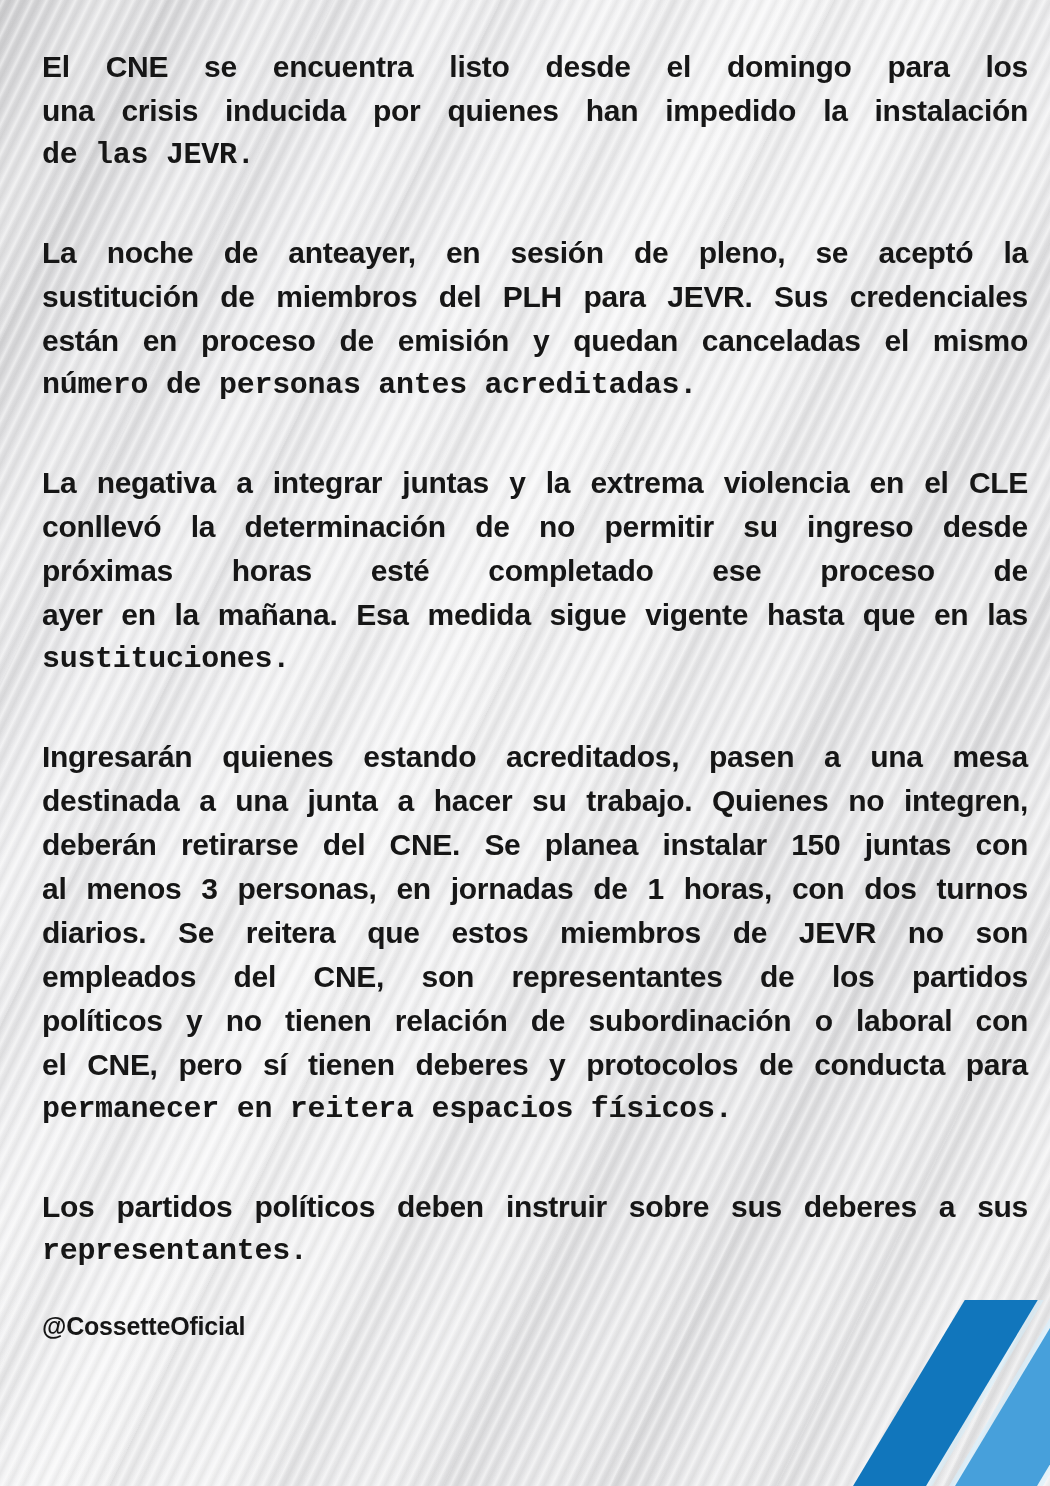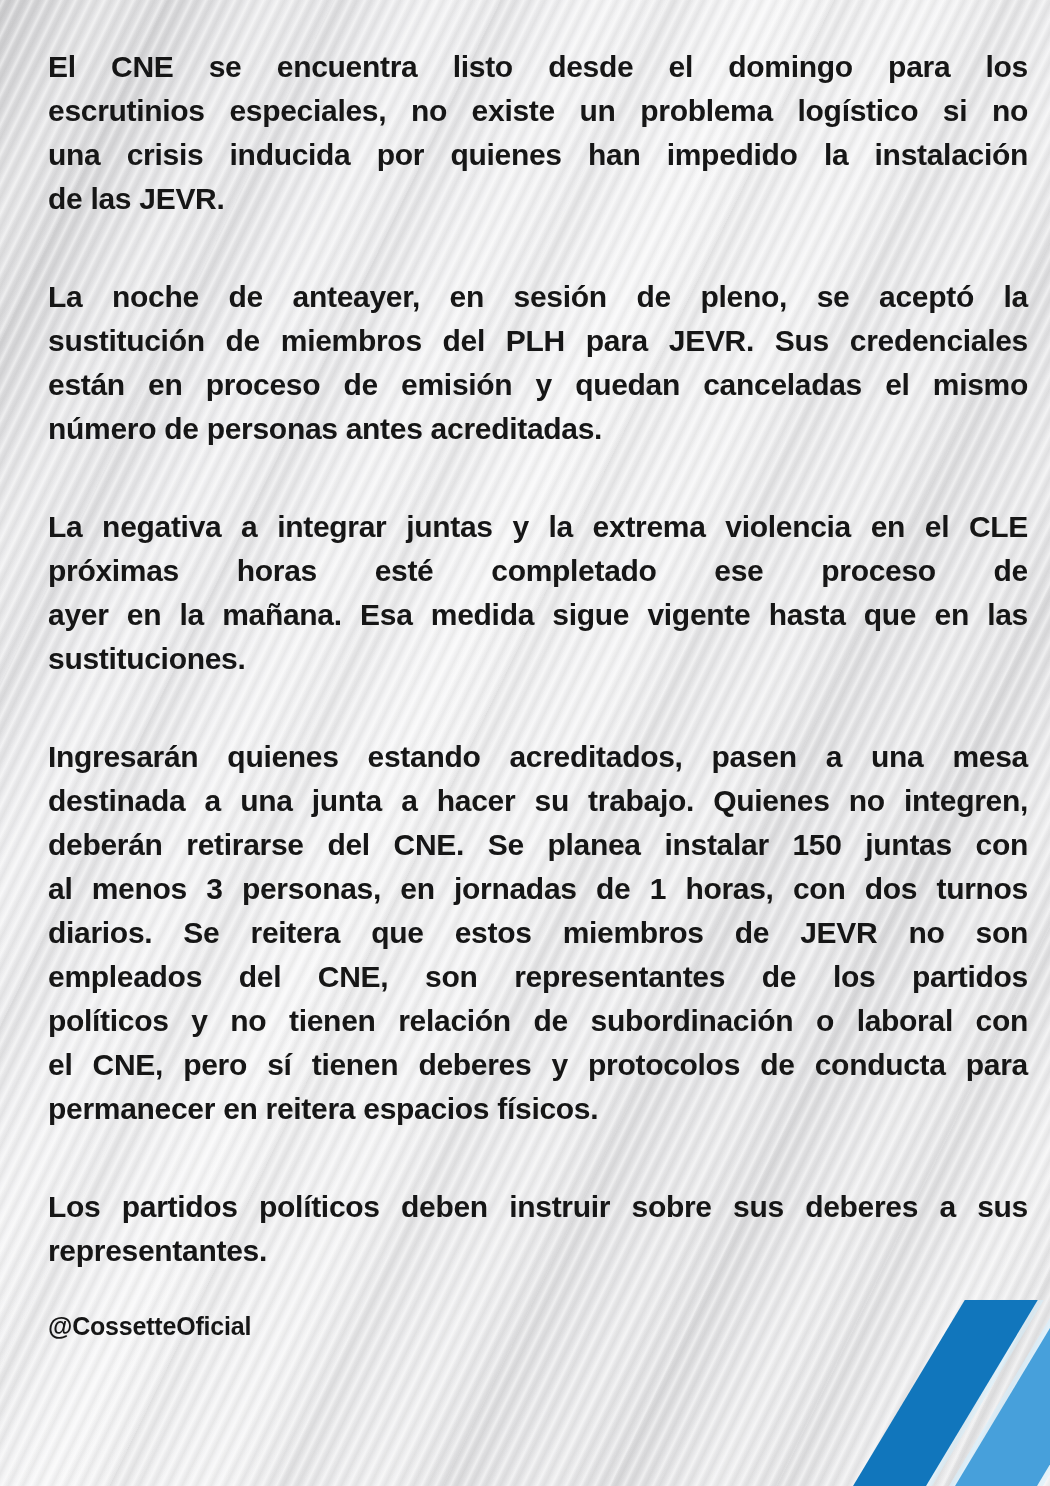--- a/index.html
+++ b/index.html
@@ -26,40 +26,40 @@
         #d7d7d9 0%,
         #ececee 22%,
         #f5f5f6 46%,
         #e4e4e6 72%,
         #f0f0f1 100%);
   }
 
   .statement-body {
     position: absolute;
     top: 45px;
-    left: 48px;
+    left: 42px;
     right: 22px;
     color: var(--text, #161616);
   }
 
   .statement-body p {
     margin: 0 0 54px 0;
     font-size: 30px;
     font-weight: 700;
     line-height: 44px;
     letter-spacing: -0.3px;
   }
   .statement-body p:last-of-type { margin-bottom: 13px; }
 
   .line {
     display: block;
     text-align: justify;
     text-align-last: justify;
   }
-  .line.last { text-align-last: left; }
+  .line.last { text-align-last: left; font-family: Liberation Mono, monospace; }
 
   .handle {
     margin-top: 35px;
     font-size: 25px;
     font-weight: 700;
     line-height: 36px;
     letter-spacing: -0.2px;
     color: var(--text, #161616);
   }
 
@@ -84,32 +84,32 @@
   }
 </style>
 </head>
 <body>
 
 <div class="statement-body">
 
   <div id="paragraphs">
       <p>
         <span class="line">El CNE se encuentra listo desde el domingo para los</span>
-        <span class="line">escrutinios especiales, no existe un problema logístico si no</span>
         <span class="line">una crisis inducida por quienes han impedido la instalación</span>
         <span class="line last">de las JEVR.</span>
       </p>
       <p>
         <span class="line">La noche de anteayer, en sesión de pleno, se aceptó la</span>
         <span class="line">sustitución de miembros del PLH para JEVR. Sus credenciales</span>
         <span class="line">están en proceso de emisión y quedan canceladas el mismo</span>
         <span class="line last">número de personas antes acreditadas.</span>
       </p>
       <p>
         <span class="line">La negativa a integrar juntas y la extrema violencia en el CLE</span>
+        <span class="line">conllevó la determinación de no permitir su ingreso desde</span>
         <span class="line">próximas horas esté completado ese proceso de</span>
         <span class="line">ayer en la mañana. Esa medida sigue vigente hasta que en las</span>
         <span class="line last">sustituciones.</span>
       </p>
       <p>
         <span class="line">Ingresarán quienes estando acreditados, pasen a una mesa</span>
         <span class="line">destinada a una junta a hacer su trabajo. Quienes no integren,</span>
         <span class="line">deberán retirarse del CNE. Se planea instalar 150 juntas con</span>
         <span class="line">al menos 3 personas, en jornadas de 1 horas, con dos turnos</span>
         <span class="line">diarios. Se reitera que estos miembros de JEVR no son</span>

